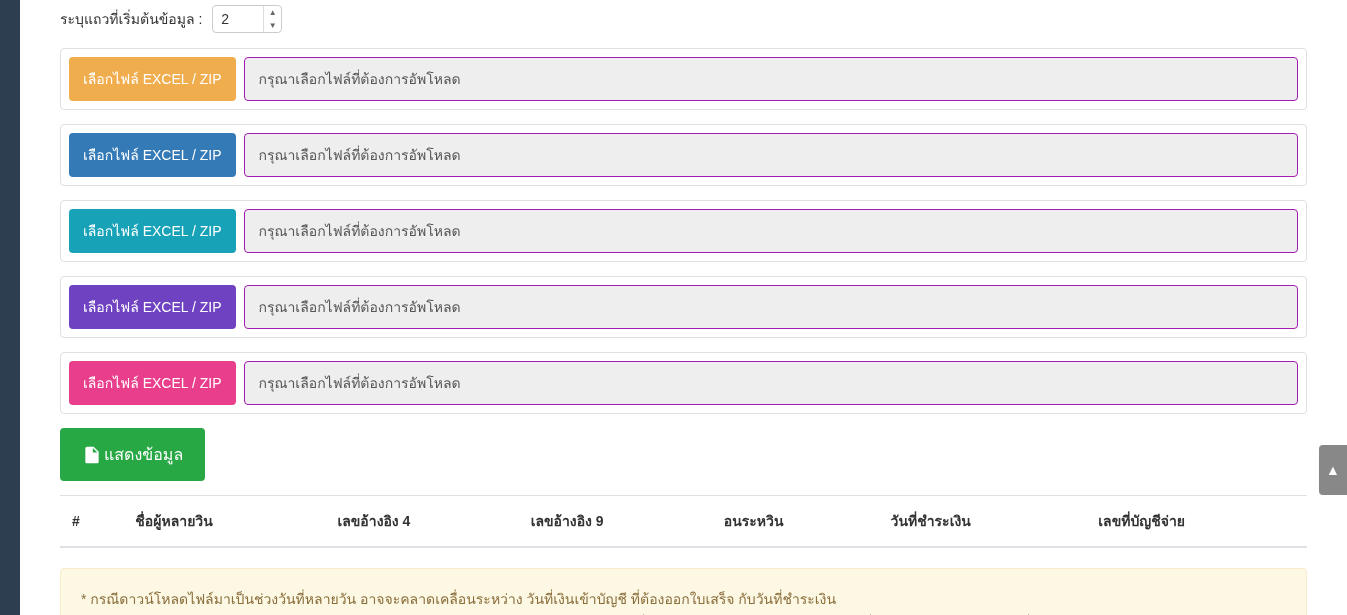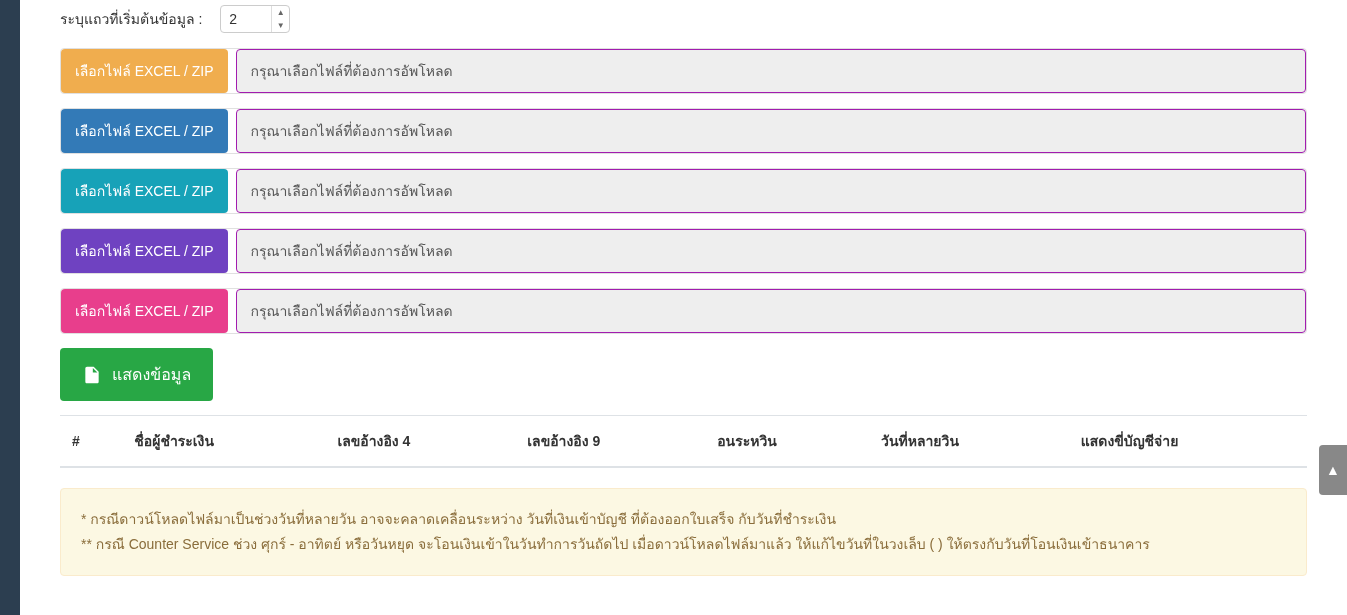--- a/index.html
+++ b/index.html
@@ -1,32 +1,32 @@
 <!DOCTYPE html>
 <html><head>
 <meta charset="utf-8">
 <style>
 * { box-sizing: border-box; margin: 0; padding: 0; }
 body { font-family: -apple-system, BlinkMacSystemFont, "Segoe UI", Tahoma, sans-serif; font-size: 14px; color: #333; background: #fff; }
 .sidebar { position: fixed; left: 0; top: 0; bottom: 0; width: 20px; background: #2c3e50; }
 .main { margin-left: 20px; padding: 0 40px 20px 40px; }
-.row-start { display: flex; align-items: center; gap: 18px; padding: 5px 0 15px 0; }
+.row-start { display: flex; align-items: center; gap: 10px; padding: 5px 0 15px 0; }
 .row-start label { font-weight: 400; color: #333; }
 .spinner { width: 70px; height: 28px; border: 1px solid #ccc; border-radius: 4px; padding: 2px 20px 2px 8px; background: #fff; position: relative; display: flex; align-items: center; }
 .spinner-btns { position: absolute; right: 0; top: 0; bottom: 0; width: 18px; display: flex; flex-direction: column; border-left: 1px solid #ddd; }
 .spinner-btns div { flex: 1; display: flex; align-items: center; justify-content: center; font-size: 8px; color: #666; cursor: pointer; }
-.file-group { border: 1px solid #e0e0e0; border-radius: 4px; margin-bottom: 14px; display: flex; gap: 8px; align-items: stretch; }
+.file-group { border: 1px solid #e0e0e0; border-radius: 4px; padding: 8px; margin-bottom: 14px; display: flex; gap: 8px; align-items: stretch; }
 .file-btn { color: #fff; border-radius: 4px; padding: 10px 14px; font-size: 14px; white-space: nowrap; display: flex; align-items: center; cursor: pointer; border: none; }
 .file-btn.warning { background: #f0ad4e; }
 .file-btn.primary { background: #337ab7; }
 .file-btn.info { background: #17a2b8; }
 .file-btn.purple { background: #6f42c1; }
 .file-btn.pink { background: #e83e8c; }
 .file-display { flex: 1; border: 1px solid #a21caf; border-radius: 4px; padding: 10px 14px; background: #eee; color: #555; display: flex; align-items: center; cursor: text; }
-.submit-btn { background: #28a745; color: #fff; border: none; border-radius: 4px; padding: 14px 22px; font-size: 16px; font-weight: 500; display: inline-flex; align-items: center; gap: 10px; cursor: pointer; margin-bottom: 14px; }
+.submit-btn { background: #28a745; color: #fff; border: none; border-radius: 4px; padding: 14px 22px; font-size: 16px; font-weight: 500; display: inline-flex; align-items: center; gap: 2px; cursor: pointer; margin-bottom: 14px; }
 .submit-btn svg { width: 20px; height: 20px; fill: #fff; }
 table { width: 100%; border-collapse: collapse; margin-bottom: 20px; }
 th { text-align: left; padding: 14px 12px; border-top: 1px solid #dee2e6; border-bottom: 2px solid #dee2e6; font-weight: 600; color: #333; background: #fff; }
 .alert { background: #fcf8e3; border: 1px solid #faebcc; color: #8a6d3b; padding: 18px 20px; border-radius: 4px; line-height: 1.8; }
 .scroll-top { position: fixed; right: 0; bottom: 120px; width: 28px; height: 50px; background: #888; color: #fff; display: flex; align-items: center; justify-content: center; border-top-left-radius: 4px; border-bottom-left-radius: 4px; cursor: pointer; font-size: 14px; }
 </style>
 </head>
 <body>
 
 <div class="sidebar"></div>
@@ -73,26 +73,26 @@
     <svg viewBox="0 0 24 24">
         <path d="M14 2H6c-1.1 0-2 .9-2 2v16c0 1.1.9 2 2 2h12c1.1 0 2-.9 2-2V8l-6-6zm-1 11h-2v3H9l3 4 3-4h-2v-3zm0-9.5L18.5 9H13V3.5z"></path>
       </svg>
     <span>แสดงข้อมูล</span>
   </button>
 
   <table>
     <thead>
       <tr>
         <th>#</th>
-        <th>ชื่อผู้ชำระเงิน</th>
+        <th>ชื่อผู้หลายวิน</th>
         <th>เลขอ้างอิง 4</th>
         <th>เลขอ้างอิง 9</th>
         <th>อนระหวิน</th>
-        <th>วันที่หลายวิน</th>
-        <th>แสดงขี่บัญชีจ่าย</th>
+        <th>วันที่ชำระเงิน</th>
+        <th>เลขที่บัญชีจ่าย</th>
       </tr>
     </thead>
   </table>
 
   <div class="alert">
     <div>* กรณีดาวน์โหลดไฟล์มาเป็นช่วงวันที่หลายวัน อาจจะคลาดเคลื่อนระหว่าง วันที่เงินเข้าบัญชี ที่ต้องออกใบเสร็จ กับวันที่ชำระเงิน</div>
     <div>** กรณี Counter Service ช่วง ศุกร์ - อาทิตย์ หรือวันหยุด จะโอนเงินเข้าในวันทำการวันถัดไป เมื่อดาวน์โหลดไฟล์มาแล้ว ให้แก้ไขวันที่ในวงเล็บ ( ) ให้ตรงกับวันที่โอนเงินเข้าธนาคาร</div>
   </div>
 
 </div>

